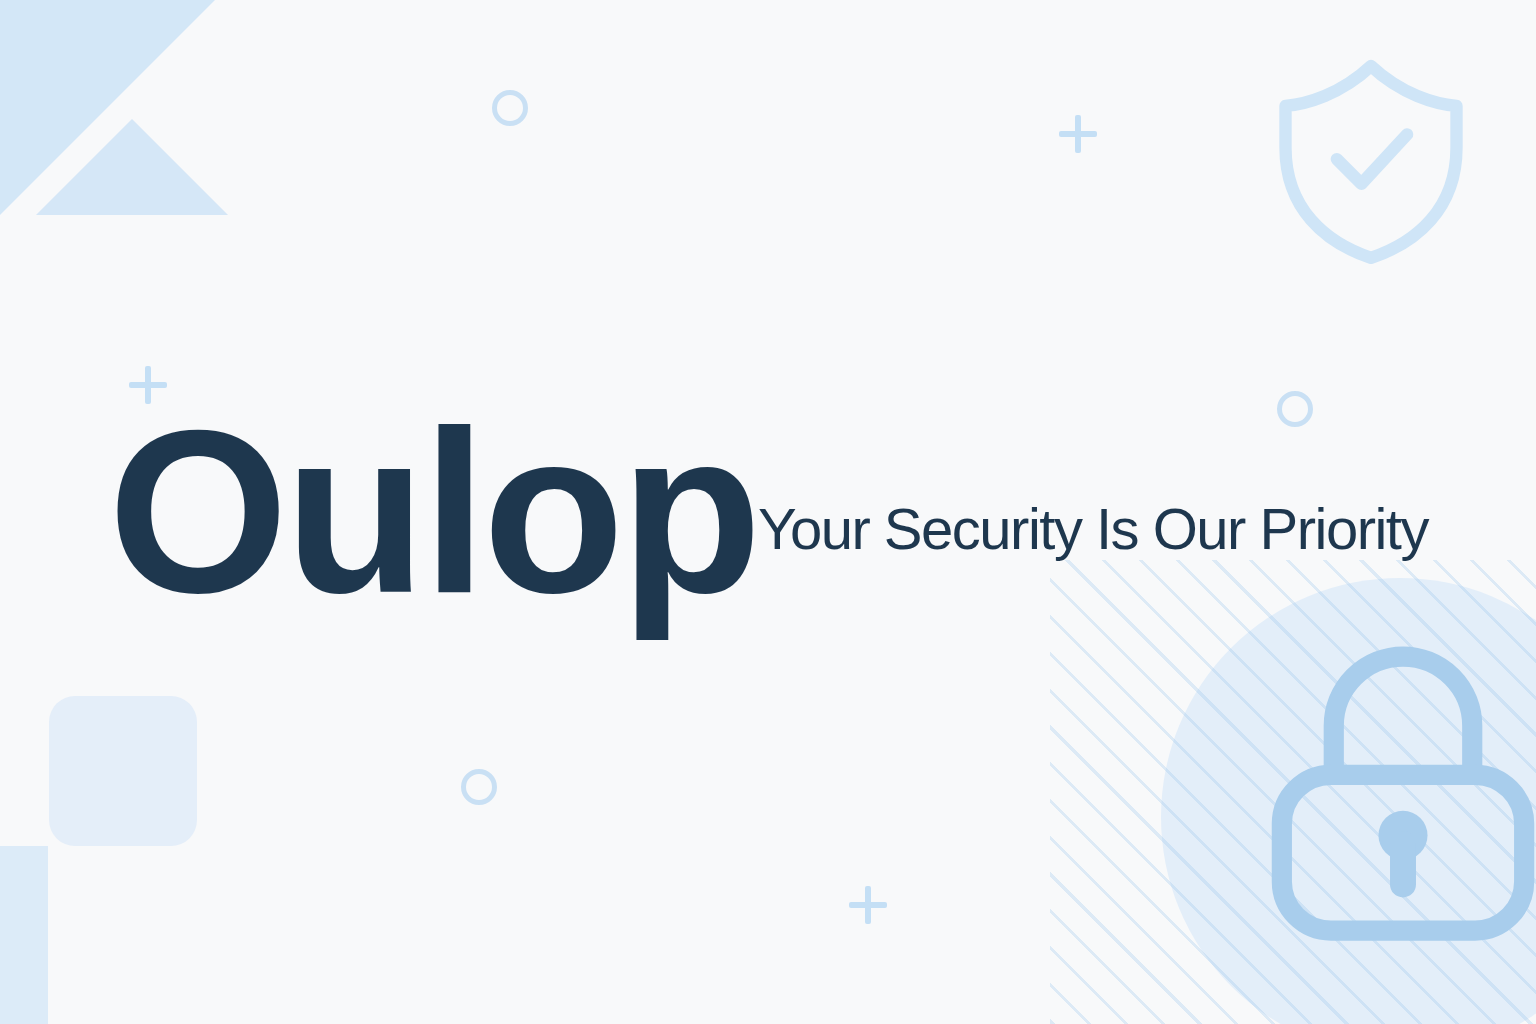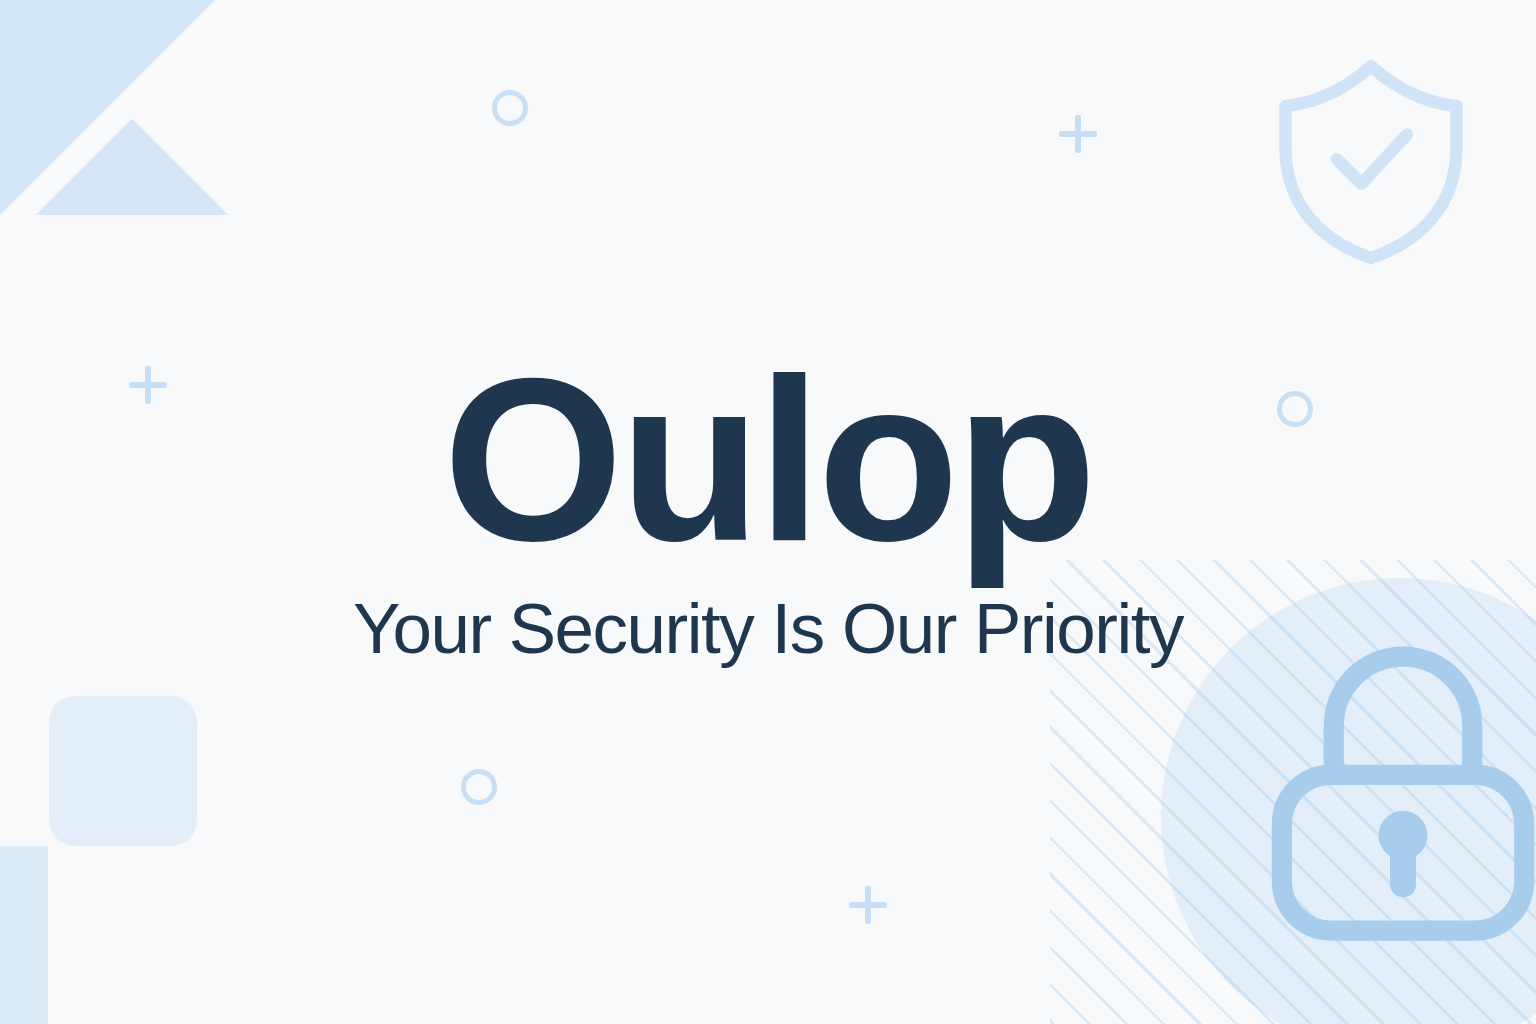--- a/index.html
+++ b/index.html
@@ -113,37 +113,37 @@
     position: absolute;
     left: 1258px; top: 645px;
     width: 290px; height: 300px;
   }
 
   
   .content {
     position: absolute;
     inset: 0;
     display: flex;
-    flex-direction: column;
+    flex-direction: row;
     align-items: center;
     justify-content: center;
   }
   .brand-title {
     margin: 0;
     font-size: 232px;
     font-weight: 700;
     letter-spacing: -4px;
     line-height: .86;
     color: #1e374e;
     text-align: center;
   }
   .brand-tagline {
     margin: 0;
     margin-top: 34px;
-    font-size: 71px;
+    font-size: 58px;
     font-weight: 400;
     letter-spacing: -1.5px;
     line-height: 1;
     color: #1e374e;
     text-align: center;
   }
 </style>
 </head>
 <body>
 

